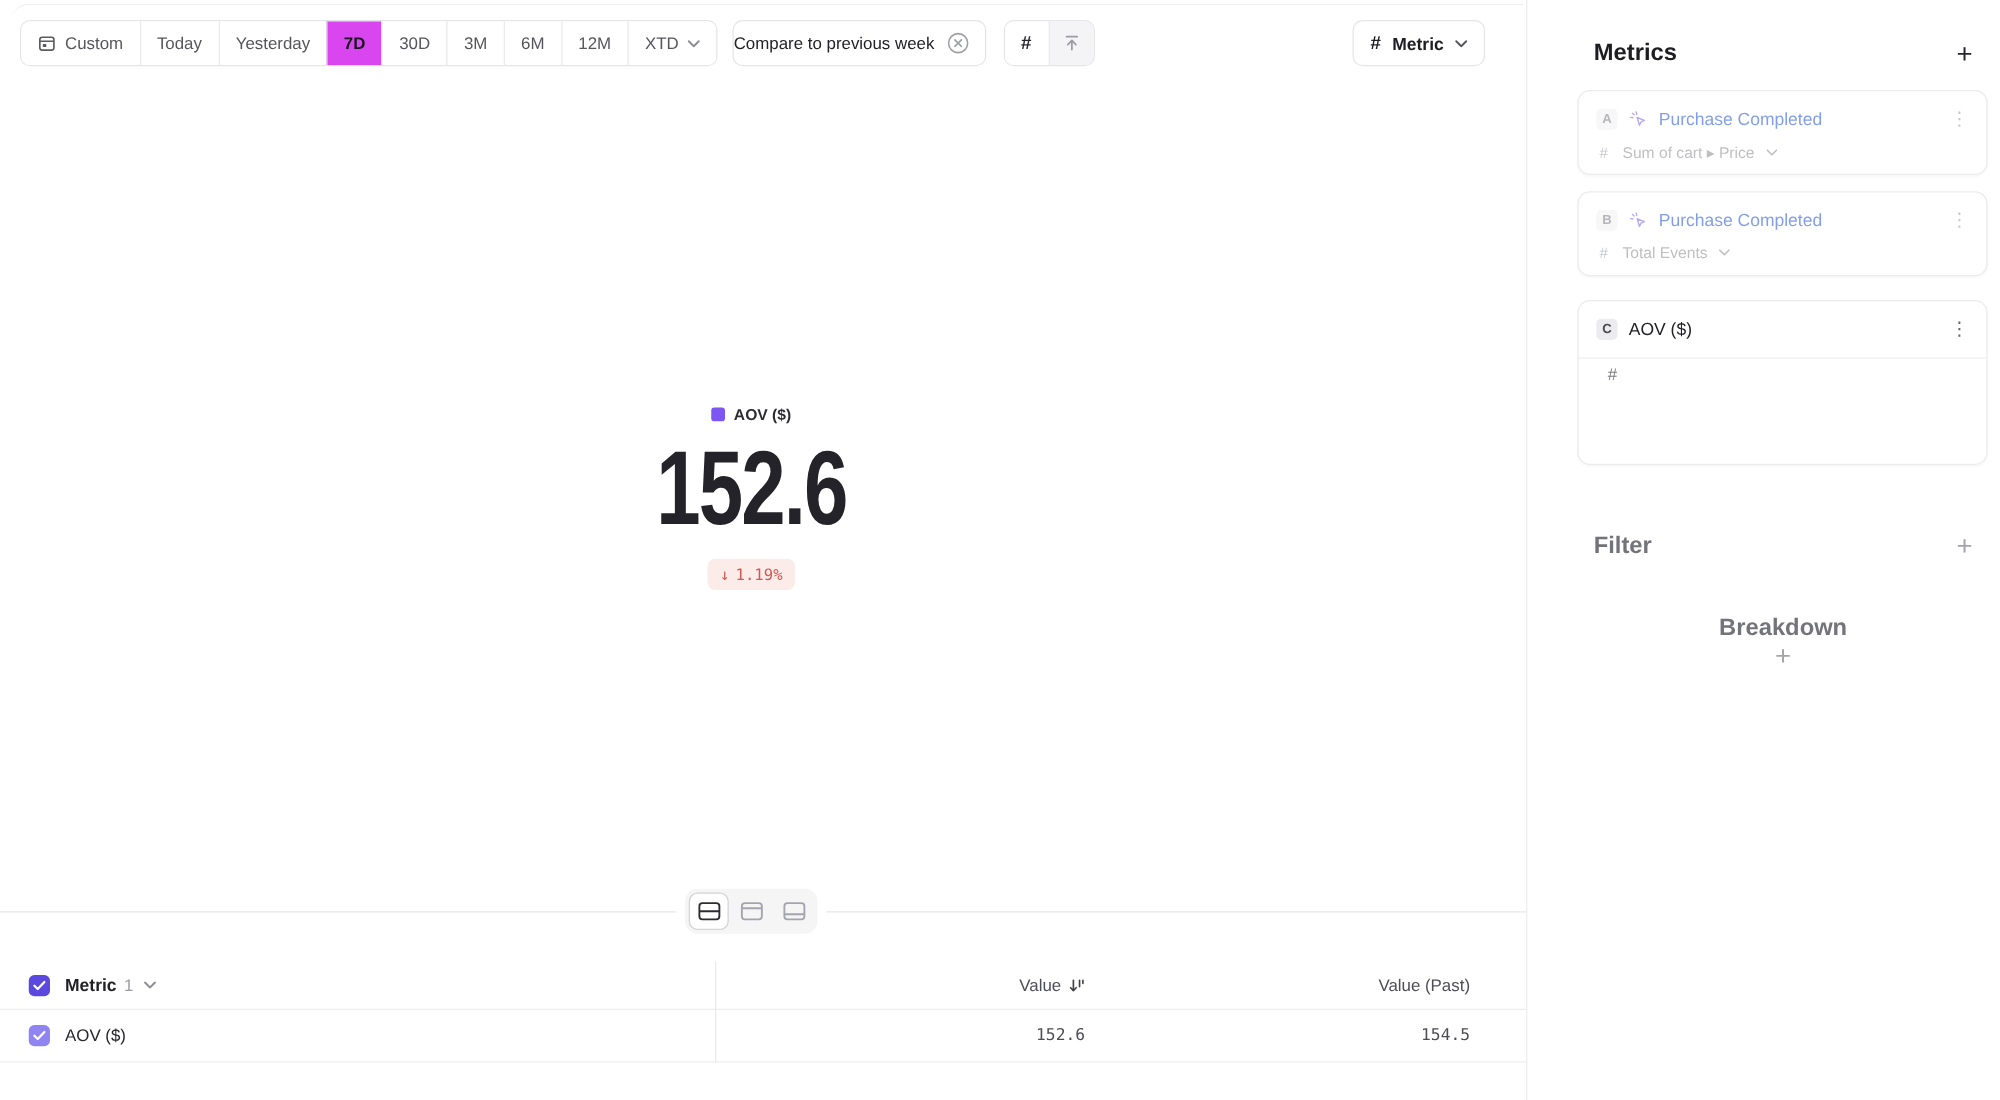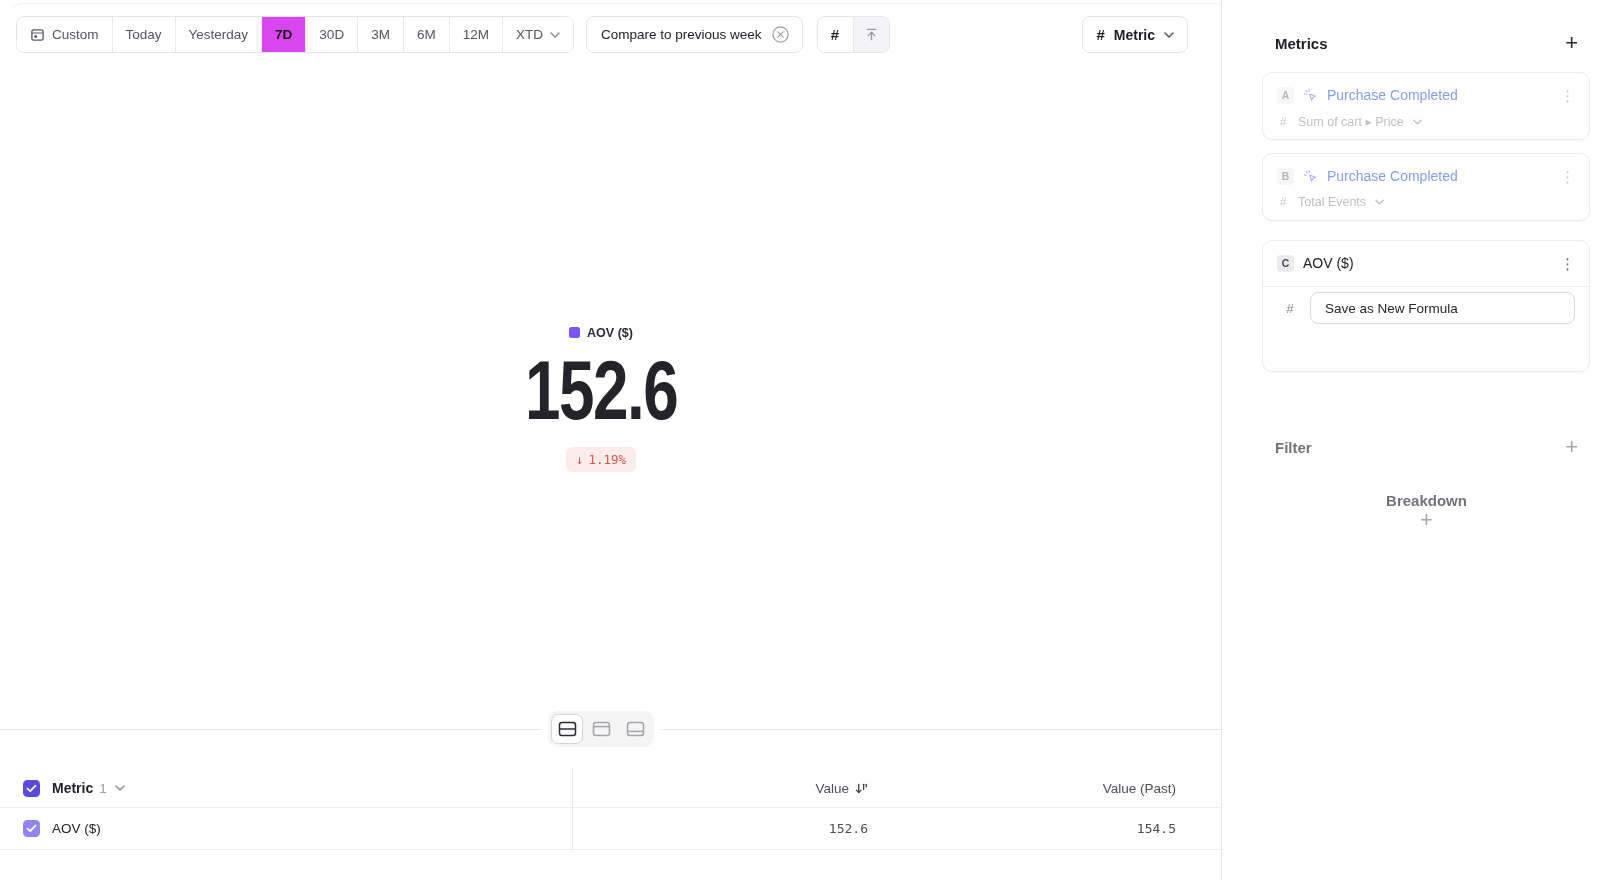--- a/index.html
+++ b/index.html
@@ -10,21 +10,21 @@
   .main{position:absolute;left:0;top:0;width:1221px;height:880px;border-right:1px solid #e7e7ea;box-sizing:content-box;}
   .hairline-top{position:absolute;top:3px;left:9px;width:1210px;height:14px;
       border-top:1px solid #efeff2;border-top-left-radius:14px;pointer-events:none;}
   
   .toolbar{position:absolute;top:16px;left:16px;right:33px;height:37px;display:flex;align-items:flex-start;}
   .seg{display:inline-flex;align-items:stretch;height:37px;border:1px solid #e5e5e9;border-radius:8px;overflow:hidden;background:#fff;box-sizing:border-box;}
   .seg button{all:unset;display:flex;align-items:center;gap:7px;padding:0 13px;font-family:inherit;
       font-size:13.5px;color:#55555c;cursor:pointer;border-left:1px solid #e9e9ec;background:#fff;}
   .seg button:first-child{border-left:none;}
   .seg button.sel{background:#d946ef;color:#17171c;font-weight:700;}
-  .chip{display:inline-flex;align-items:center;gap:9px;height:37px;margin-left:12px;padding:0 12px 0 14px;
+  .chip{display:inline-flex;align-items:center;gap:9px;height:37px;margin-left:12px;padding:0 12px 0 0;
       border:1px solid #e5e5e9;border-radius:8px;font-size:13.5px;color:#222228;box-sizing:border-box;cursor:pointer;}
   .vtoggle{display:inline-flex;height:37px;margin-left:14px;border:1px solid #e5e5e9;border-radius:8px;overflow:hidden;box-sizing:border-box;}
   .vtoggle .vbtn{width:35px;display:grid;place-items:center;cursor:pointer;}
   .vtoggle .vbtn.hash{background:#fff;font-size:15px;font-weight:600;color:#26262c;}
   .vtoggle .vbtn.arrow{background:#f4f4f6;border-left:1px solid #e9e9ec;}
   .metric-btn{margin-left:auto;display:inline-flex;align-items:center;gap:9px;height:37px;padding:0 13px;
       border:1px solid #e5e5e9;border-radius:8px;cursor:pointer;box-sizing:border-box;}
   .metric-btn .hashg{font-size:15px;font-weight:600;color:#1d1d23;}
   .metric-btn .lbl{font-size:14px;font-weight:600;color:#1d1d23;}
   .chev{color:#8c8c94;display:inline-flex;}
@@ -53,21 +53,21 @@
   .thead .mh{margin-left:12px;font-size:14px;font-weight:700;color:#1f1f25;}
   .thead .mc{margin-left:6px;font-size:13.5px;color:#9d9da3;}
   .thead .chev{margin-left:8px;}
   .colhdr{position:absolute;display:flex;align-items:center;gap:6px;font-size:13.5px;color:#4e4e56;}
   .col-value{right:353px;} .col-past{right:45px;}
   .trow .rname{margin-left:12px;font-size:13.5px;color:#26262c;}
   .cellnum{position:absolute;font-family:"DejaVu Sans Mono",monospace;font-size:13px;color:#4c4c53;}
   
   .sidebar{position:absolute;left:1222px;top:0;width:378px;height:880px;background:#fff;}
   .sb-row{position:absolute;left:53px;right:22px;display:flex;align-items:center;justify-content:space-between;}
-  .sb-title{font-size:15px;font-weight:700;color:#1d1d22;}
+  .sb-title{font-size:19px;font-weight:700;color:#1d1d22;}
   .sb-title.gray{color:#73737a;font-weight:600;}
   .plus{font-size:22px;font-weight:400;color:#26262b;line-height:1;cursor:pointer;}
   .plus.gray{color:#a4a4ab;font-weight:300;}
   .card{position:absolute;left:40px;width:328px;background:#fff;border:1px solid #ebebee;border-radius:10px;
       box-sizing:border-box;padding:12px 14px;box-shadow:0 1px 2px rgba(20,20,30,.03);}
   .card-a{top:72px;height:68px;} .card-b{top:153px;height:68px;} .card-c{top:240px;height:132px;padding-bottom:6px;}
   .crow1{display:flex;align-items:center;gap:9px;height:20px;}
   .cbadge{width:17px;height:17px;border-radius:4px;display:grid;place-items:center;
       font-size:10.5px;font-weight:700;flex:none;background:#f1f1f3;color:#7c7c84;}
   .cbadge.active{background:#ececef;color:#4a4a51;}
@@ -314,25 +314,24 @@
 
     <div class="card card-c">
       <div class="crow1">
         <span class="cbadge active">C</span>
         <span class="ctitle active">AOV ($)</span>
         <span class="dots active">⋮</span>
       </div>
       <div class="c-div"></div>
       <div class="c-bottom">
         <span class="hashg">#</span>
-        <div class="save-btn">Save as New Formula</div>
-      </div>
-    </div>
-
-    <div class="sb-row" style="top:436px;">
+      </div>
+    </div>
+
+    <div class="sb-row" style="top:426px;">
       <span class="sb-title gray">Filter</span>
       <span class="plus gray">+</span>
     </div>
 
     <div class="sb-row" style="top:492px;flex-direction:column;">
       <span class="sb-title gray">Breakdown</span>
       <span class="plus gray">+</span>
     </div>
   </div>
 </div>

